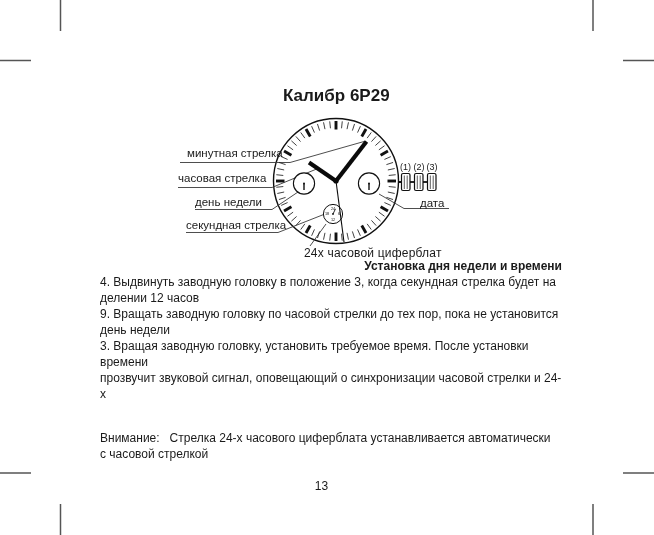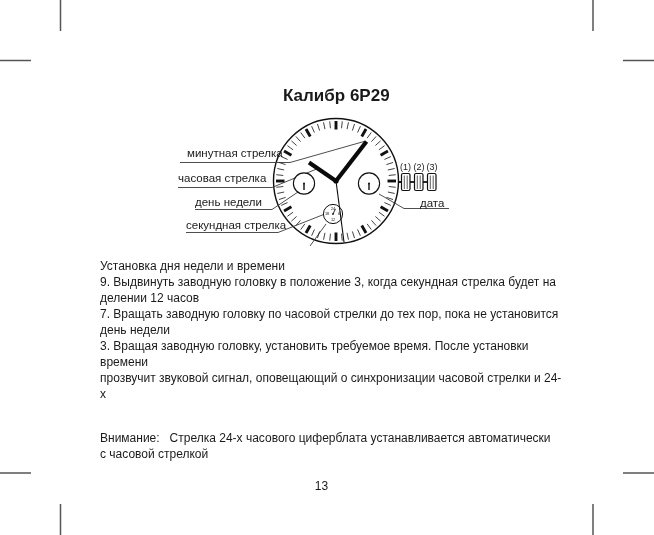--- a/index.html
+++ b/index.html
@@ -4,21 +4,21 @@
 <style>
   html,body{margin:0;padding:0;background:#fff;}
   .page{position:relative;width:654px;height:535px;background:#ffffff;overflow:hidden;
         font-family:"Liberation Sans",sans-serif;color:#1a1a1a;}
   .gfx{position:absolute;left:0;top:0;pointer-events:none;}
   .title{position:absolute;left:283px;top:86px;font-size:17px;font-weight:bold;white-space:nowrap;margin:0;}
   .lbl{position:absolute;font-size:11.5px;white-space:nowrap;line-height:13px;}
   .crown-lbl{position:absolute;top:162px;font-size:9px;white-space:nowrap;transform:translateX(-50%);}
   .dial24-lbl{position:absolute;left:304px;top:246px;font-size:12px;letter-spacing:0.2px;white-space:nowrap;}
   .textblock{position:absolute;left:100px;top:258px;width:462px;font-size:12px;line-height:16px;}
-  .textblock .heading{font-weight:normal;}
+  .textblock .heading{font-weight:bold;text-align:right;}
   .bodyline{min-height:16px;}
   .note{margin-top:28px;}
   .note div{white-space:pre;}
   .pagenum{width:443px;text-align:center;margin-top:16px;}
 </style>
 </head>
 <body>
 
 <div class="page">
 
@@ -184,30 +184,31 @@
     </g>
   </svg>
 
   <h1 class="title">Калибр 6Р29</h1>
 
   <div class="lbl" style="left:180px;top:147px;padding-left:7px;">минутная стрелка</div>
   <div class="lbl" style="left:178px;top:172px;">часовая стрелка</div>
   <div class="lbl" style="left:195px;top:196px;">день недели</div>
   <div class="lbl" style="left:186px;top:219px;">секундная стрелка</div>
   <div class="lbl" style="left:420px;top:197px;">дата</div>
+  <div class="dial24-lbl">24х часовой циферблат</div>
 
   <span class="crown-lbl" style="left:405.5px;">(1)</span>
   <span class="crown-lbl" style="left:419px;">(2)</span>
   <span class="crown-lbl" style="left:432px;">(3)</span>
 
   <div class="textblock">
     <div class="heading">Установка дня недели и времени</div>
-    <div class="bodyline">9. Выдвинуть заводную головку в положение 3, когда секундная стрелка будет на</div>
+    <div class="bodyline">4. Выдвинуть заводную головку в положение 3, когда секундная стрелка будет на</div>
     <div class="bodyline">делении 12 часов</div>
-    <div class="bodyline">7. Вращать заводную головку по часовой стрелки до тех пор, пока не установится</div>
+    <div class="bodyline">9. Вращать заводную головку по часовой стрелки до тех пор, пока не установится</div>
     <div class="bodyline">день недели</div>
     <div class="bodyline">3. Вращая заводную головку, установить требуемое время. После установки времени</div>
     <div class="bodyline">прозвучит звуковой сигнал, оповещающий о синхронизации часовой стрелки и 24-х</div>
 
     <div class="note">
       <div>Внимание:   Стрелка 24-х часового циферблата устанавливается автоматически</div>
       <div>с часовой стрелкой</div>
     </div>
 
     <div class="pagenum">13</div>

